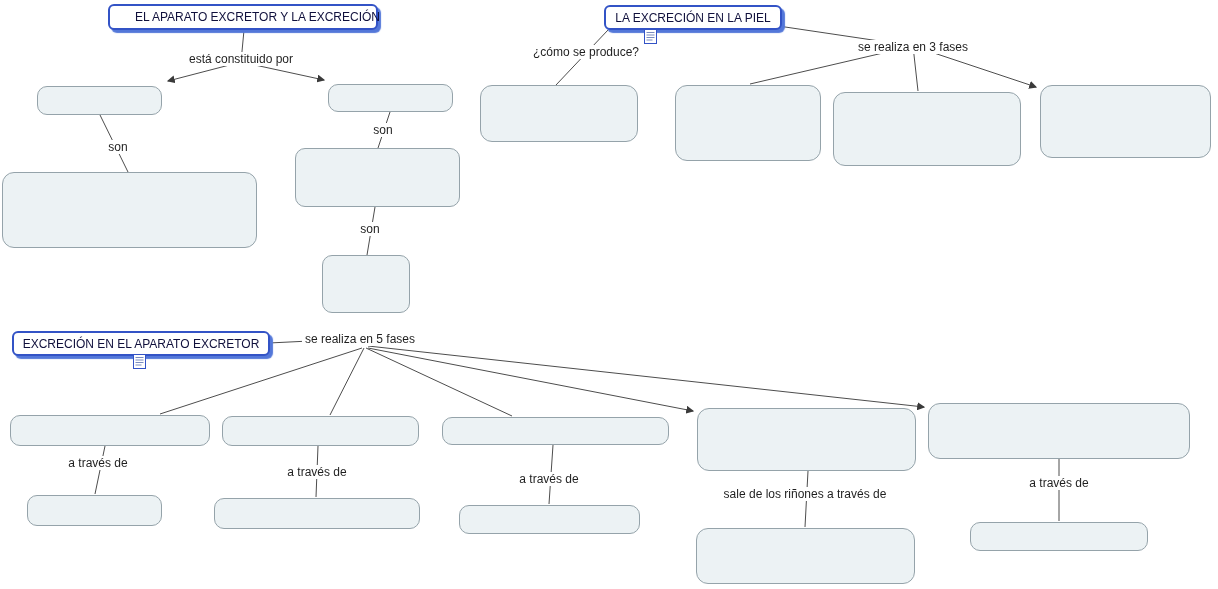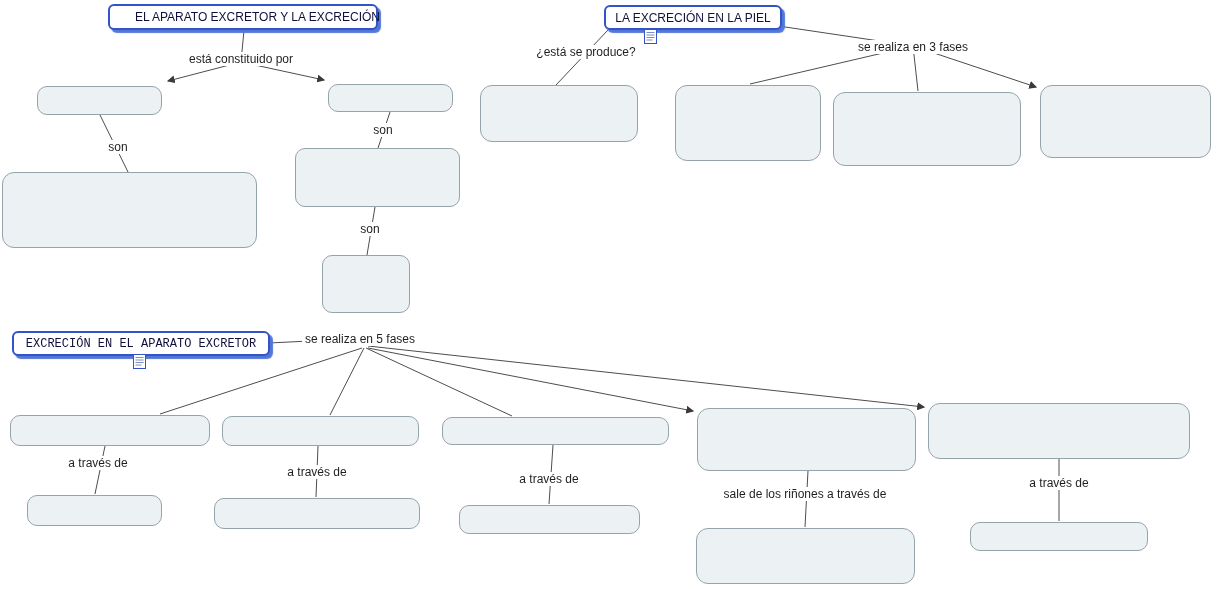--- a/index.html
+++ b/index.html
@@ -122,24 +122,24 @@
       <line x1="2.5" y1="8.5" x2="10.5" y2="8.5" stroke="#7a8cc0" stroke-width="1"></line>
       <line x1="2.5" y1="11" x2="8.5" y2="11" stroke="#7a8cc0" stroke-width="1"></line>
     </svg>
   </div>
 
   <div class="cbox big" style="left:480px; top:85px; width:158px; height:57px;"></div>
   <div class="cbox big" style="left:675px; top:85px; width:146px; height:76px;"></div>
   <div class="cbox big" style="left:833px; top:92px; width:188px; height:74px;"></div>
   <div class="cbox big" style="left:1040px; top:85px; width:171px; height:73px;"></div>
 
-  <div class="link-label" style="left:586px; top:45px;">¿está se produce?</div>
+  <div class="link-label" style="left:586px; top:45px;">¿cómo se produce?</div>
   <div class="link-label" style="left:913px; top:40px;">se realiza en 3 fases</div>
 
-  <div class="tbox" style="left:12px; top:331px; width:258px; height:25px;font-family:Liberation Mono, monospace;">EXCRECIÓN EN EL APARATO EXCRETOR</div>
+  <div class="tbox" style="left:12px; top:331px; width:258px; height:25px;">EXCRECIÓN EN EL APARATO EXCRETOR</div>
 
   <div class="res-icon" style="left:133px; top:354px;">
     <svg width="13" height="15" viewBox="0 0 13 15">
       <rect x="0.5" y="0.5" width="12" height="14" fill="#ffffff" stroke="#3353c6" stroke-width="1"></rect>
       <line x1="2.5" y1="3.5" x2="10.5" y2="3.5" stroke="#7a8cc0" stroke-width="1"></line>
       <line x1="2.5" y1="6" x2="10.5" y2="6" stroke="#7a8cc0" stroke-width="1"></line>
       <line x1="2.5" y1="8.5" x2="10.5" y2="8.5" stroke="#7a8cc0" stroke-width="1"></line>
       <line x1="2.5" y1="11" x2="8.5" y2="11" stroke="#7a8cc0" stroke-width="1"></line>
     </svg>
   </div>

